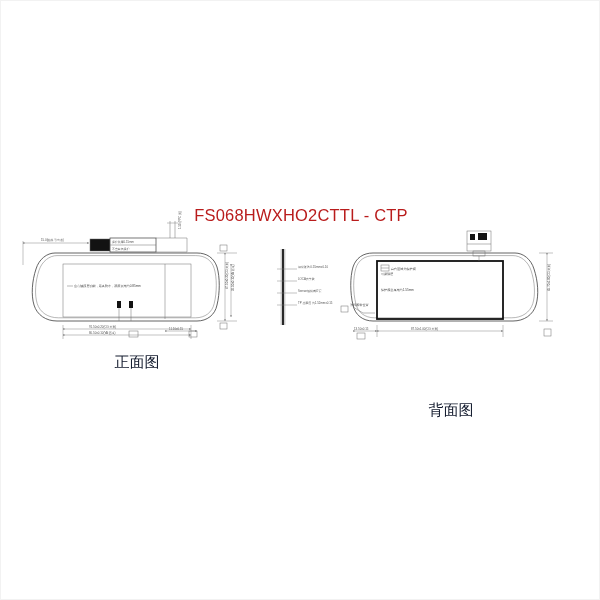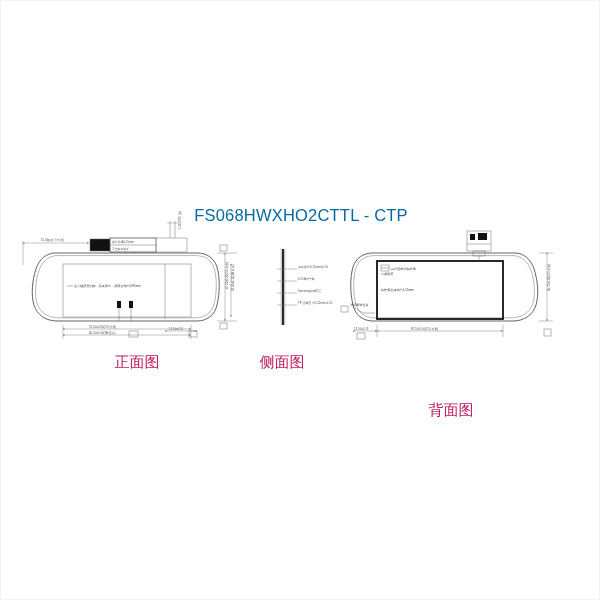--- a/index.html
+++ b/index.html
@@ -18,39 +18,39 @@
     box-sizing:border-box;
   }
 
   
   #title{
     position:absolute;
     top:205px;left:0;width:600px;
     text-align:center;
     font-size:16.5px;
     letter-spacing:.2px;
-    color:#0369a1;
+    color:#b91c1c;
     white-space:nowrap;
     font-family:"Liberation Sans", sans-serif;
   }
 
   
   #drawing{
     position:absolute;
     left:0;top:180px;
     width:600px;height:210px;
   }
   #drawing svg{display:block;}
 
   
   .caption{
     position:absolute;
     font-family:Liberation Serif, serif;
     font-size:15px;
-    color:#be185d;
+    color:#0f172a;
     white-space:nowrap;
     text-align:center;
   }
   #cap-front{top:352px;left:86px;width:100px;}
   #cap-side {top:352px;left:236px;width:90px;}
   #cap-back {top:352px;left:400px;width:100px;margin-top:48px;}
 </style>
 </head>
 <body>
 
@@ -241,17 +241,16 @@
           <line class="dim" x1="538" y1="140" x2="552" y2="140"></line>
           <text class="mt" x="549" y="110" transform="rotate(-90 549 110)">45.70±1.00(CG 外形)</text>
           <rect class="lnt" x="543" y="148" width="7" height="7"></rect>
         </g>
       </g>
     </svg>
   </div>
 
   <div class="caption" id="cap-front">正面图</div>
 
-  <div class="caption" id="cap-side">侧面图</div>
 
   <div class="caption" id="cap-back">背面图</div>
 
 </div>
 
 </body></html>

